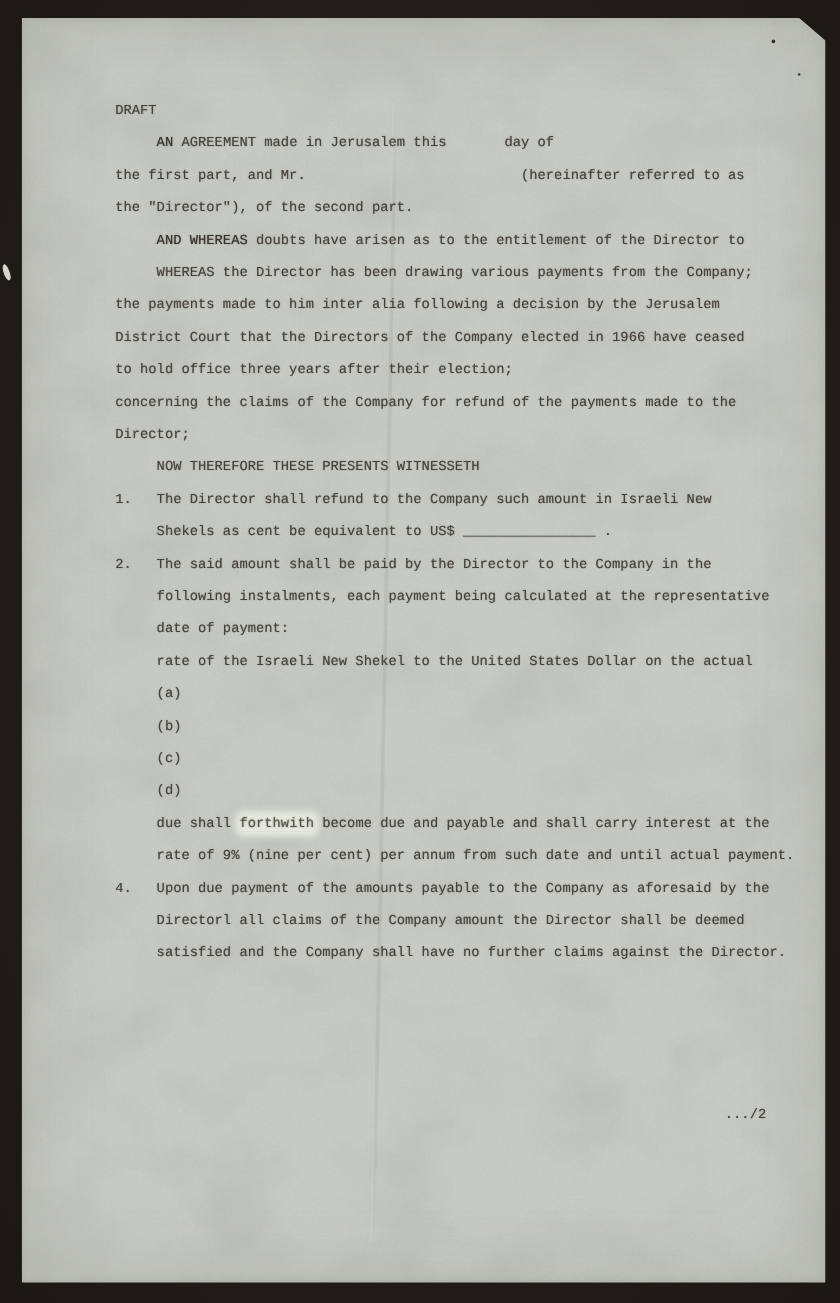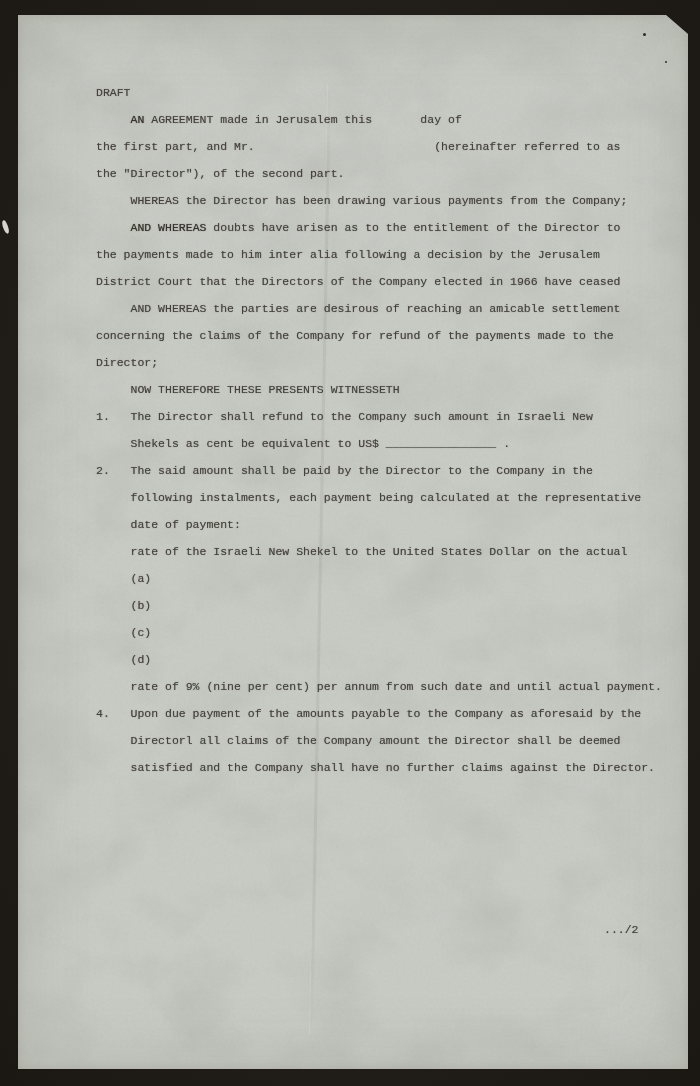--- a/index.html
+++ b/index.html
@@ -77,38 +77,39 @@
 
     <div class="crease"></div>
     <div class="speck s1"></div>
     <div class="speck s2"></div>
 
     <div class="doc" id="doc-lines">
         <div class="line"><span>DRAFT</span></div>
         <div class="line"><span>     </span><span class="b">AN</span><span> AGREEMENT made in Jerusalem this       day of</span></div>
         <div class="line"><span>the first part, and Mr.                          (hereinafter referred to as</span></div>
         <div class="line"><span>the "Director"), of the second part.</span></div>
+        <div class="line"><span>     </span><span class="b">AND WHEREAS</span><span> doubts have arisen as to the entitlement of the Director to</span></div>
         <div class="line"><span>     WHEREAS the Director has been drawing various payments from the Company;</span></div>
-        <div class="line"><span>     </span><span class="b">AND WHEREAS</span><span> doubts have arisen as to the entitlement of the Director to</span></div>
         <div class="line"><span>the payments made to him inter alia following a decision by the Jerusalem</span></div>
         <div class="line"><span>District Court that the Directors of the Company elected in 1966 have ceased</span></div>
-        <div class="line"><span>     AND WHEREAS the parties are desirous of reaching an amicable settlement</span></div>
+        <div class="line"><span>to hold office three years after their election;</span></div>
         <div class="line"><span>concerning the claims of the Company for refund of the payments made to the</span></div>
         <div class="line"><span>Director;</span></div>
         <div class="line"><span>     NOW THEREFORE THESE PRESENTS WITNESSETH</span></div>
         <div class="line"><span>1.   The Director shall refund to the Company such amount in Israeli New</span></div>
         <div class="line"><span>     Shekels as cent be equivalent to US$ ________________ .</span></div>
         <div class="line"><span>2.   The said amount shall be paid by the Director to the Company in the</span></div>
         <div class="line"><span>     following instalments, each payment being calculated at the representative</span></div>
         <div class="line"><span>     date of payment:</span></div>
         <div class="line"><span>     rate of the Israeli New Shekel to the United States Dollar on the actual</span></div>
         <div class="line"><span>     (a)</span></div>
         <div class="line"><span>     (b)</span></div>
         <div class="line"><span>     (c)</span></div>
         <div class="line"><span>     (d)</span></div>
+        <div class="line"><span>     due shall </span><span class="wo">forthwith</span><span> become due and payable and shall carry interest at the</span></div>
         <div class="line"><span>     rate of 9% (nine per cent) per annum from such date and until actual payment.</span></div>
         <div class="line"><span>4.   Upon due payment of the amounts payable to the Company as aforesaid by the</span></div>
         <div class="line"><span>     Directorl all claims of the Company amount the Director shall be deemed</span></div>
         <div class="line"><span>     satisfied and the Company shall have no further claims against the Director.</span></div>
       </div>
 
     <div class="footer">.../2</div>
   </div>
 </div>
 

